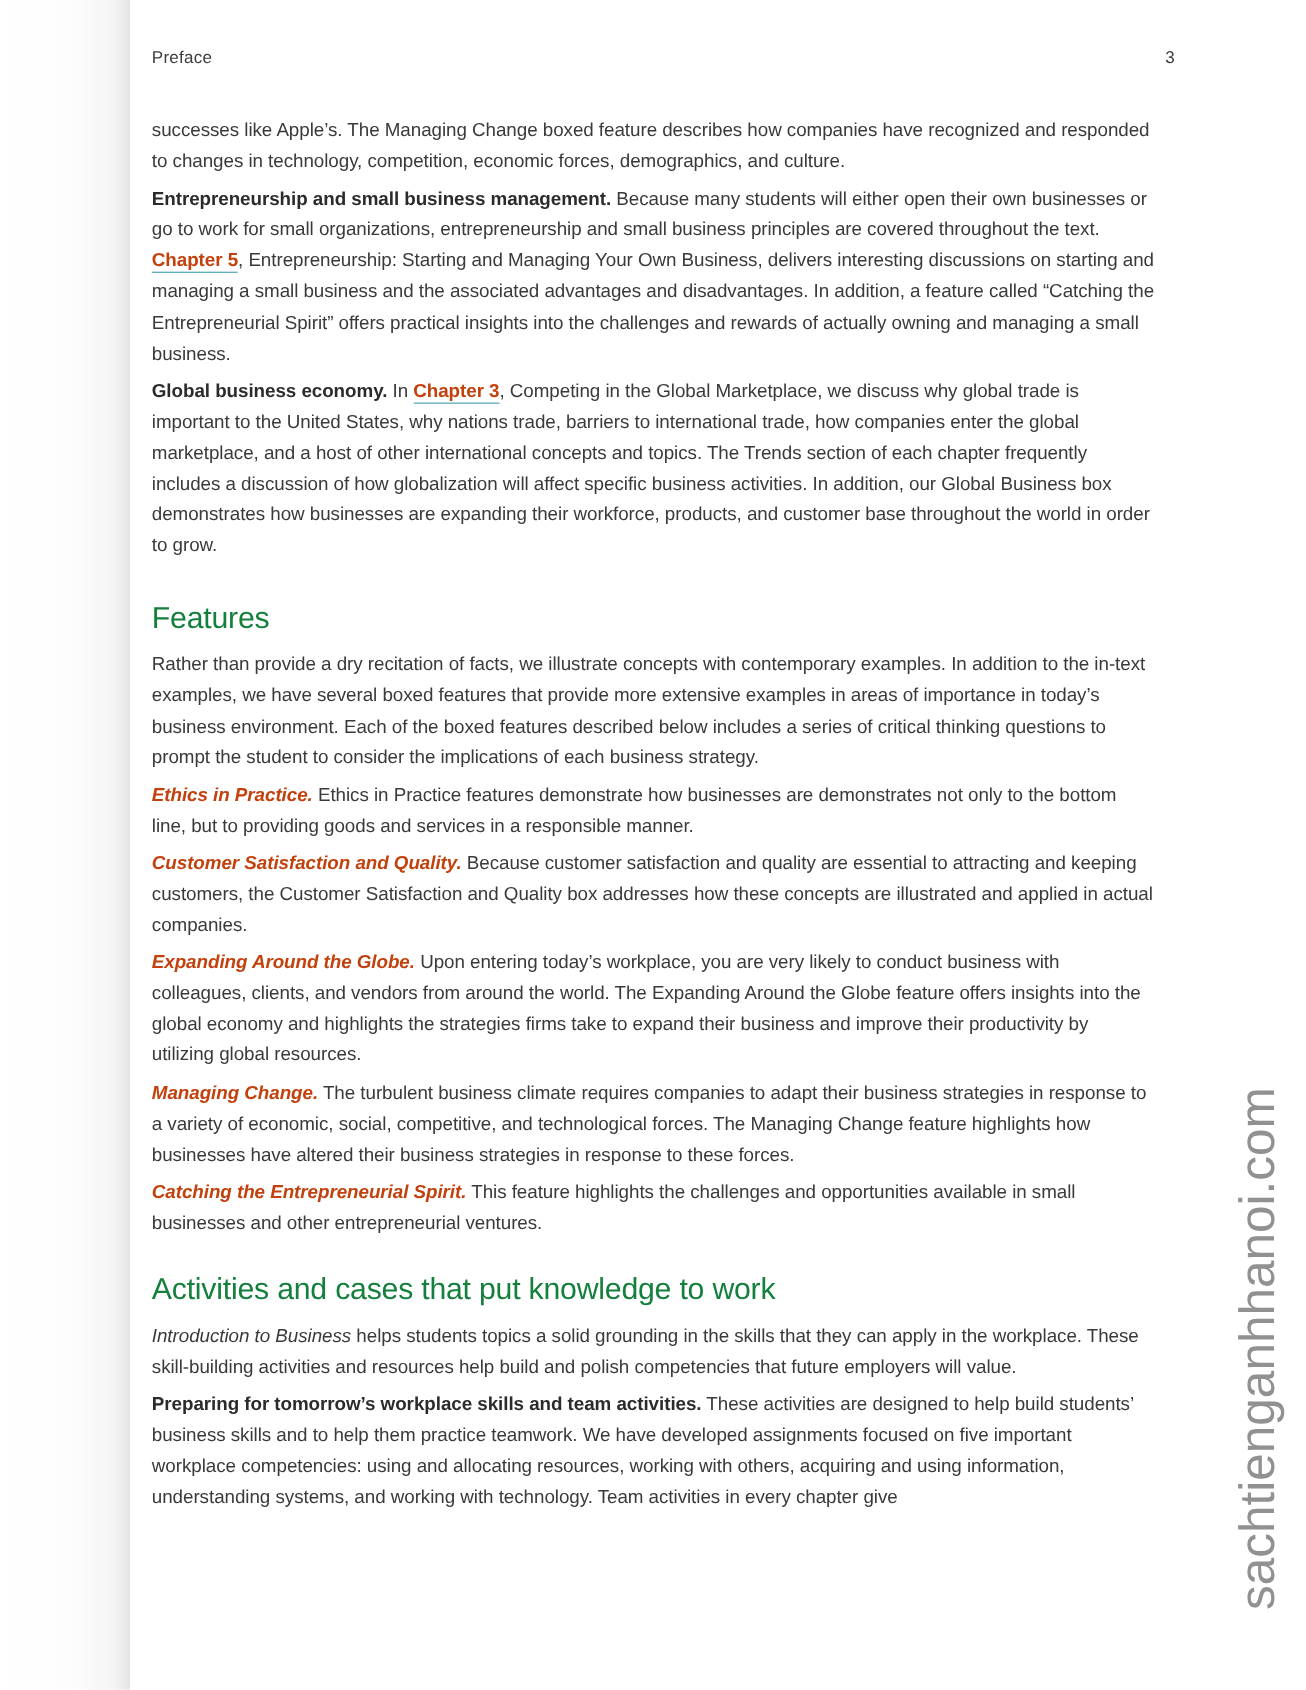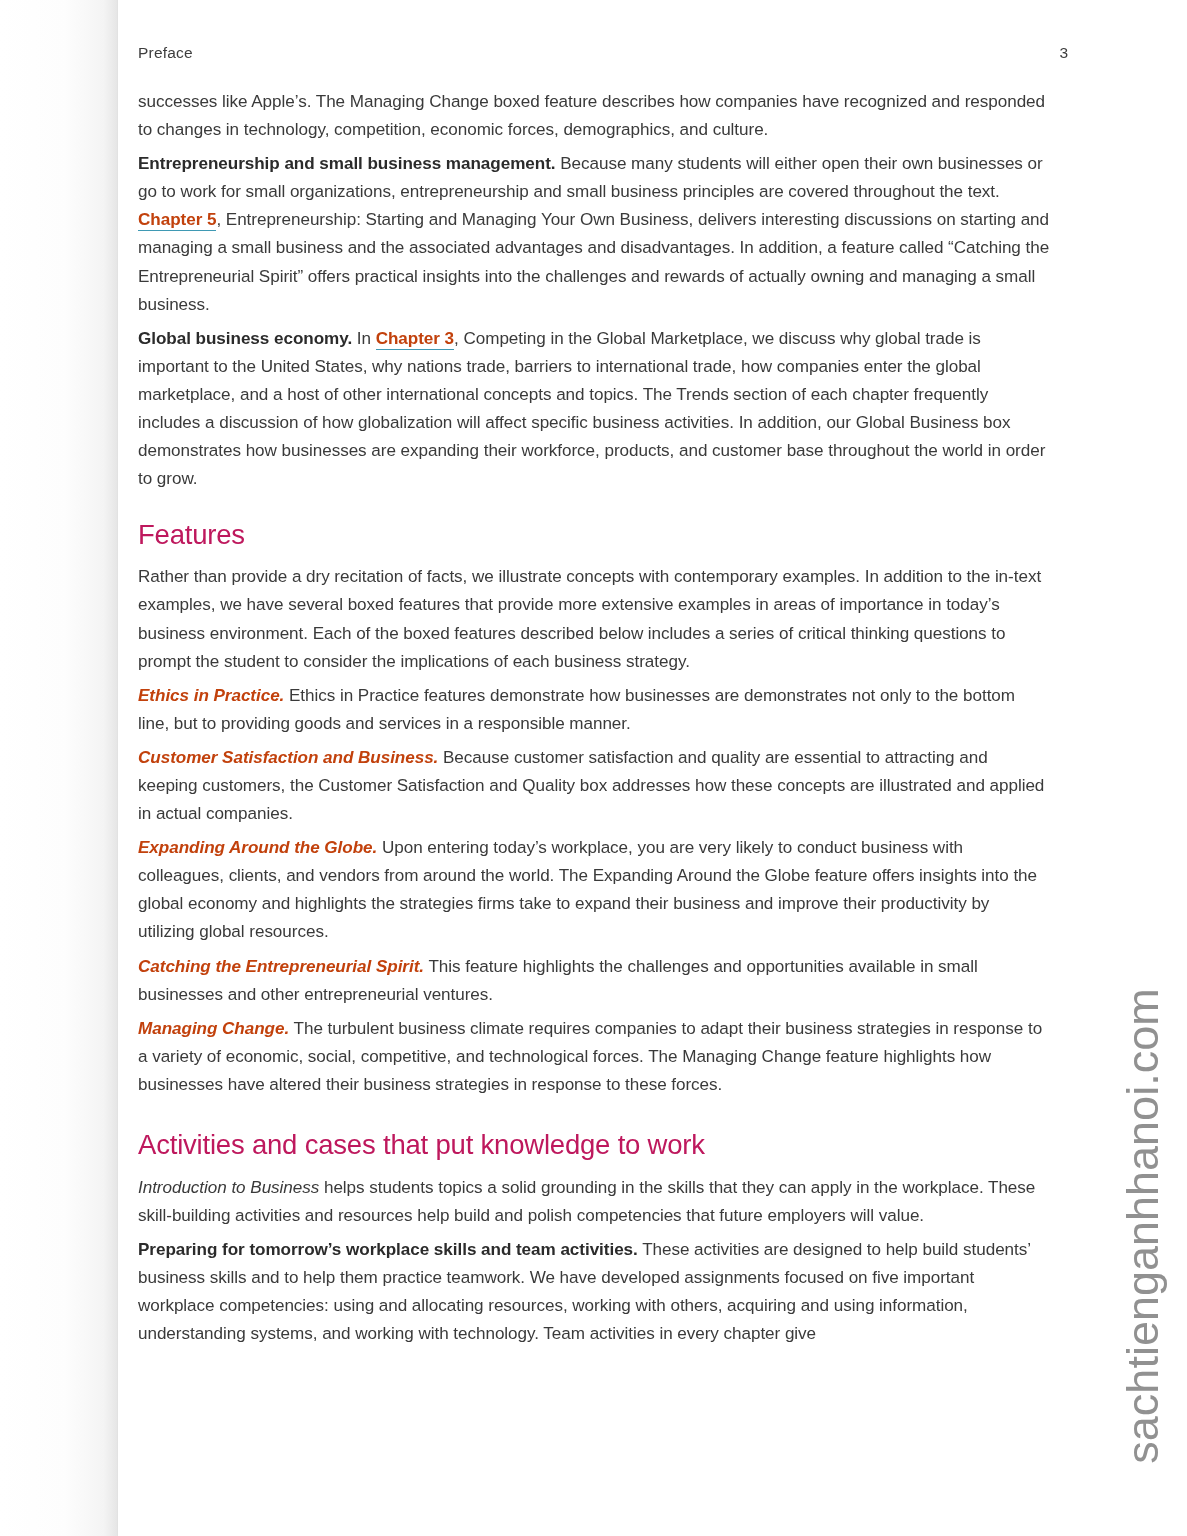--- a/index.html
+++ b/index.html
@@ -54,21 +54,21 @@
   }
   .running-head .rh-folio {
     font-size: 15.5px;
     color: #3d3d3d;
   }
 
   
   .column {
     position: absolute;
     left: 138px;
-    top: 88px;
+    top: 105px;
     width: 912px;
   }
 
   p {
     margin: 0 0 1px 0;
     font-size: 17.1px;
     line-height: 28.1px;
     color: #3a3a3a;
     text-align: left;
     letter-spacing: -0.05px;
@@ -86,25 +86,25 @@
     font-weight: bold;
     text-decoration: none;
     border-bottom: 1.6px solid #3f99b4;
     padding-bottom: 1px;
     cursor: pointer;
   }
 
   h2.section-title {
     font-family: "Liberation Sans", sans-serif;
     font-weight: normal;
-    color: #be185d;
+    color: #15803d;
     font-size: 27.5px;
     line-height: 32px;
     letter-spacing: -0.2px;
-    margin: 26px 0 12px 0;
+    margin: 36px 0 12px 0;
   }
   h2.section-title.second { margin-top: 30px; margin-bottom: 13px; }
   .watermark-holder {
     position: absolute;
     right: 14px;
     bottom: 30px;
     width: 60px;
     height: 560px;
   }
   .watermark-holder .wm-text {
@@ -149,33 +149,33 @@
 
     <p class="para">
       <span>Rather than provide a dry recitation of facts, we illustrate concepts with contemporary examples. In addition to the in-text examples, we have several boxed features that provide more extensive examples in areas of importance in today’s business environment. Each of the boxed features described below includes a series of critical thinking questions to prompt the student to consider the implications of each business strategy.</span>
     </p>
 
     <p class="para">
       <span class="lead-bold-italic">Ethics in Practice.</span><span> Ethics in Practice features demonstrate how businesses are demonstrates not only to the bottom line, but to providing goods and services in a responsible manner.</span>
     </p>
 
     <p class="para">
-      <span class="lead-bold-italic">Customer Satisfaction and Business.</span><span> Because customer satisfaction and quality are essential to attracting and keeping customers, the Customer Satisfaction and Quality box addresses how these concepts are illustrated and applied in actual companies.</span>
+      <span class="lead-bold-italic">Customer Satisfaction and Quality.</span><span> Because customer satisfaction and quality are essential to attracting and keeping customers, the Customer Satisfaction and Quality box addresses how these concepts are illustrated and applied in actual companies.</span>
     </p>
 
     <p class="para">
       <span class="lead-bold-italic">Expanding Around the Globe.</span><span> Upon entering today’s workplace, you are very likely to conduct business with colleagues, clients, and vendors from around the world. The Expanding Around the Globe feature offers insights into the global economy and highlights the strategies firms take to expand their business and improve their productivity by utilizing global resources.</span>
     </p>
 
     <p class="para">
-      <span class="lead-bold-italic">Catching the Entrepreneurial Spirit.</span><span> This feature highlights the challenges and opportunities available in small businesses and other entrepreneurial ventures.</span>
+      <span class="lead-bold-italic">Managing Change.</span><span> The turbulent business climate requires companies to adapt their business strategies in response to a variety of economic, social, competitive, and technological forces. The Managing Change feature highlights how businesses have altered their business strategies in response to these forces.</span>
     </p>
 
     <p class="para">
-      <span class="lead-bold-italic">Managing Change.</span><span> The turbulent business climate requires companies to adapt their business strategies in response to a variety of economic, social, competitive, and technological forces. The Managing Change feature highlights how businesses have altered their business strategies in response to these forces.</span>
+      <span class="lead-bold-italic">Catching the Entrepreneurial Spirit.</span><span> This feature highlights the challenges and opportunities available in small businesses and other entrepreneurial ventures.</span>
     </p>
 
     <h2 class="section-title second">Activities and cases that put knowledge to work</h2>
 
     <p class="para">
       <span class="italic">Introduction to Business</span><span> helps students topics a solid grounding in the skills that they can apply in the workplace. These skill-building activities and resources help build and polish competencies that future employers will value.</span>
     </p>
 
     <p class="para">
       <span class="lead-bold">Preparing for tomorrow’s workplace skills and team activities.</span><span> These activities are designed to help build students’ business skills and to help them practice teamwork. We have developed assignments focused on five important workplace competencies: using and allocating resources, working with others, acquiring and using information, understanding systems, and working with technology. Team activities in every chapter give</span>

